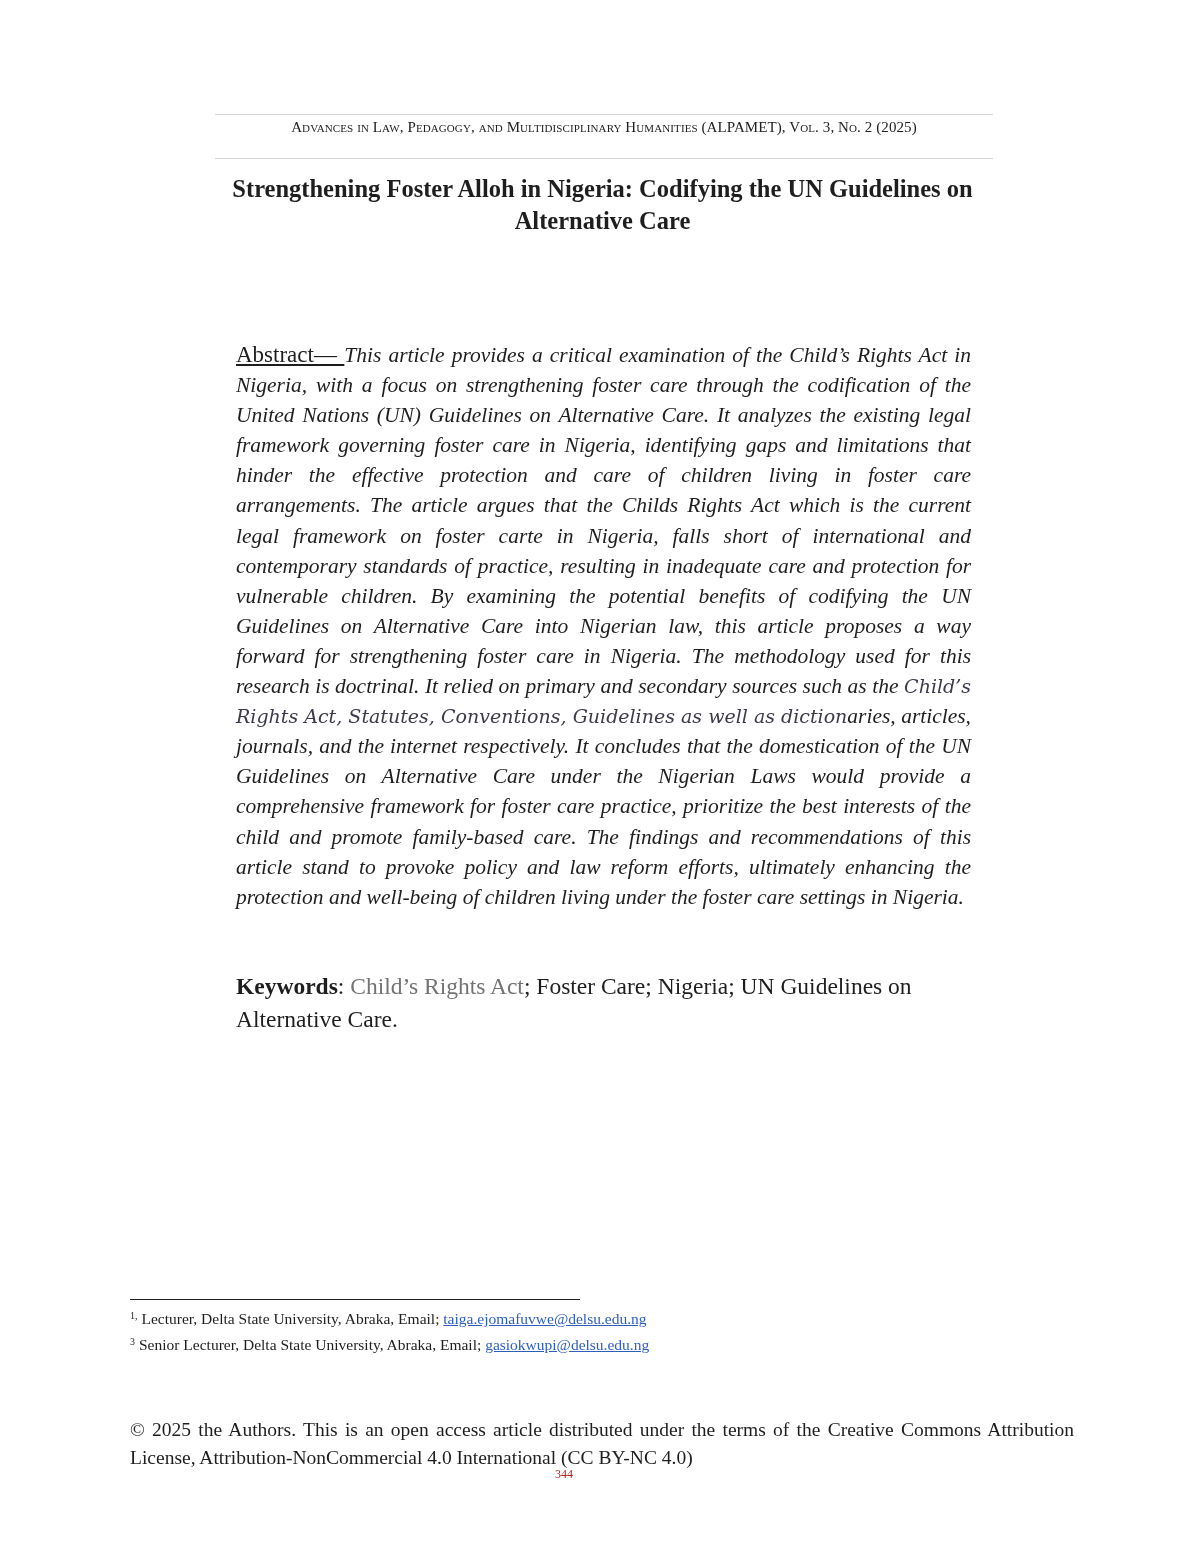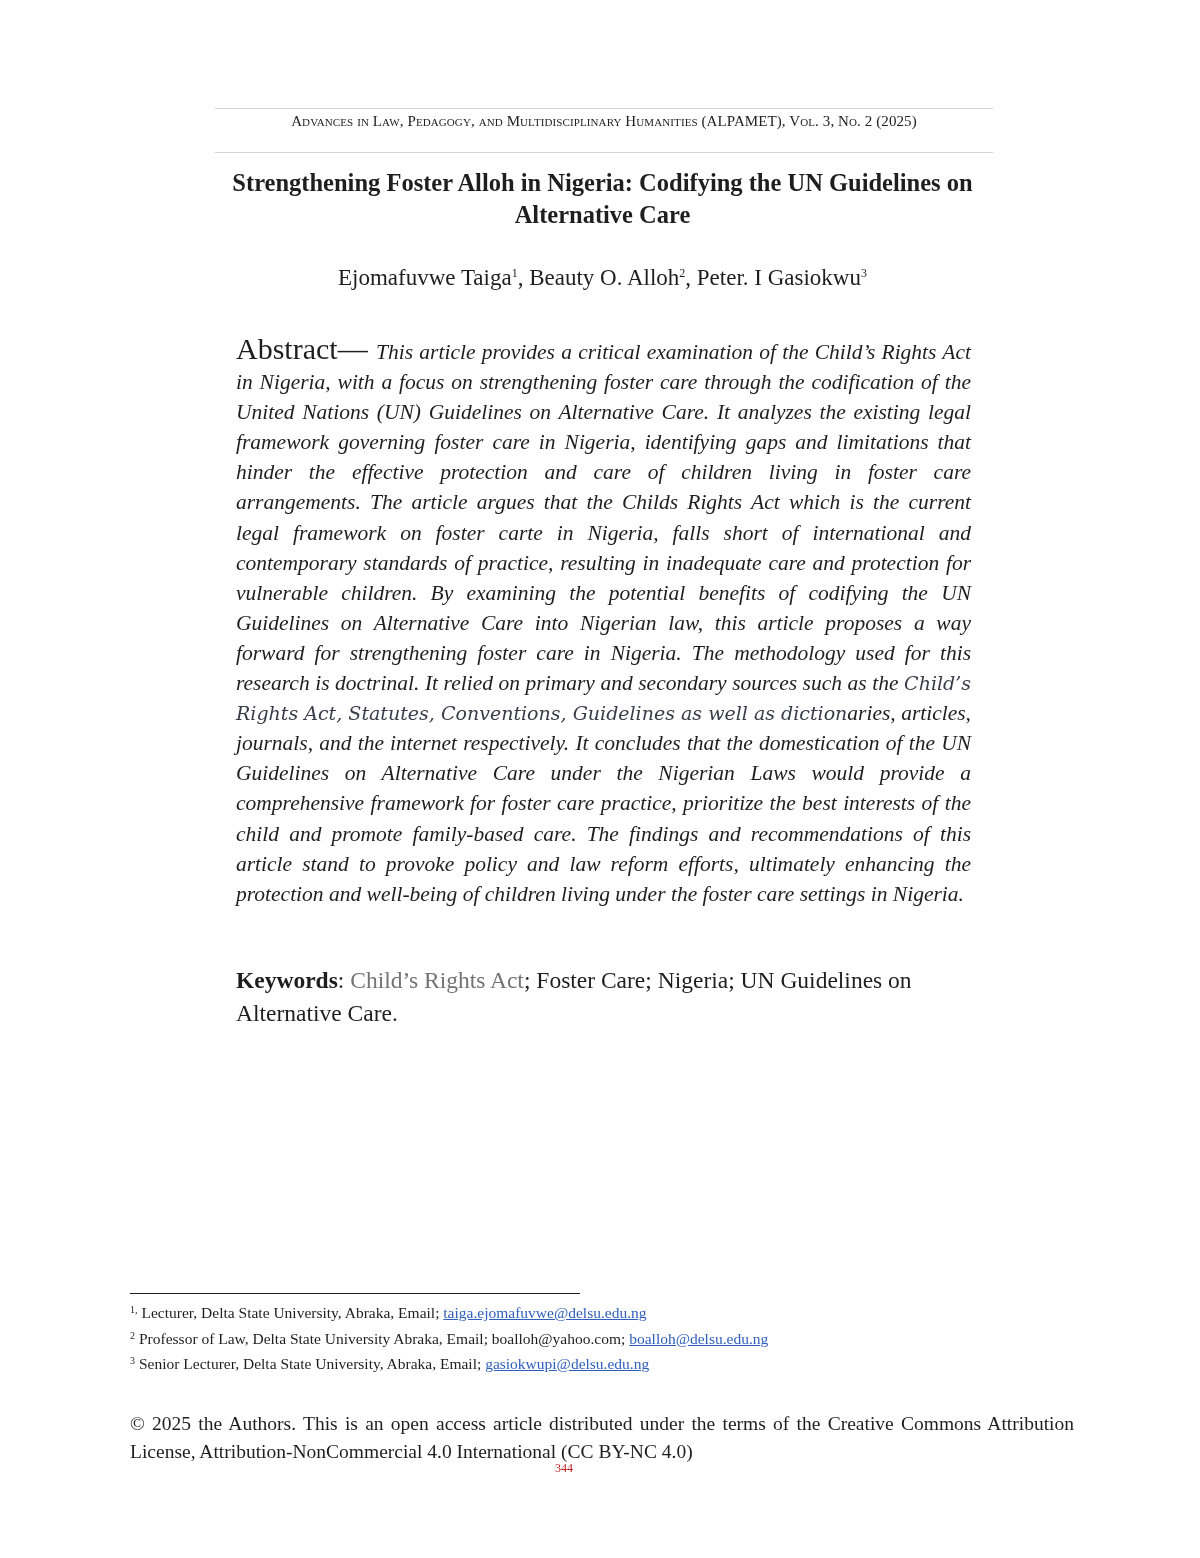--- a/index.html
+++ b/index.html
@@ -10,21 +10,21 @@
     body {
       width: 1200px;
       height: 1558px;
       position: relative;
       overflow: hidden;
       color: #1a1a1a;
       font-family: "Liberation Serif", "DejaVu Serif", serif;
     }
     .page {
       position: absolute;
-      left: 0; top: 0;
+      left: 0; top: 6px;
       width: 1200px;
       height: 1352px;
     }
     
     .header-rule {
       position: absolute;
       left: 215px;
       width: 778px;
       height: 0;
       border-top: 1.5px solid #d4d4d4;
@@ -73,21 +73,22 @@
       left: 236px;
       top: 334px;
       width: 735px;
       font-size: 21.5px;
       line-height: 30.1px;
       text-align: justify;
       color: #1e1e1e;
     }
     .abstract .abstract-label {
       font-style: normal;
-      font-size: 30px;
+      font-size: 23px;
+      text-decoration: underline;
     }
     .abstract .abstract-body {
       font-style: italic;
     }
     .abstract .abstract-soft {
       font-style: italic;
       color: #3b3b4a;
       font-family: "DejaVu Serif", serif;
       font-size: 19px;
     }
@@ -157,33 +158,29 @@
 <body>
 
 <div class="page">
 
   <div class="header-rule top"></div>
   <div class="running-header">Advances in Law, Pedagogy, and Multidisciplinary Humanities (ALPAMET), Vol. 3, No. 2 (2025)</div>
   <div class="header-rule bottom"></div>
 
   <h1 class="title" style="margin:0;">Strengthening Foster Alloh in Nigeria: Codifying the UN Guidelines on Alternative Care</h1>
 
-  <div class="authors">
-    <span><span>Ejomafuvwe Taiga</span><sup>1</sup><span>, </span></span><span><span>Beauty O. Alloh</span><sup>2</sup><span>, </span></span><span><span>Peter. I Gasiokwu</span><sup>3</sup><span></span></span>
-  </div>
 
   <div class="abstract"><span class="abstract-label">Abstract— </span><span class="abstract-body">This article provides a critical examination of the Child’s Rights Act in Nigeria, with a focus on strengthening foster care through the codification of the United Nations (UN) Guidelines on Alternative Care. It analyzes the existing legal framework governing foster care in Nigeria, identifying gaps and limitations that hinder the effective protection and care of children living in foster care arrangements. The article argues that the Childs Rights Act which is the current legal framework on foster carte in Nigeria, falls short of international and contemporary standards of practice, resulting in inadequate care and protection for vulnerable children. By examining the potential benefits of codifying the UN Guidelines on Alternative Care into Nigerian law, this article proposes a way forward for strengthening foster care in Nigeria. The methodology used for this research is doctrinal. It relied on primary and secondary sources such as the </span><span class="abstract-soft">Child’s Rights Act, Statutes, Conventions, Guidelines as well as diction</span><span class="abstract-body">aries, articles, journals, and the internet respectively. It concludes that the domestication of the UN Guidelines on Alternative Care under the Nigerian Laws would provide a comprehensive framework for foster care practice, prioritize the best interests of the child and promote family-based care. The findings and recommendations of this article stand to provoke policy and law reform efforts, ultimately enhancing the protection and well-being of children living under the foster care settings in Nigeria.</span></div>
 
   <div class="keywords"><b>Keywords</b><span>: </span><span class="kw-soft">Child’s Rights Act</span><span>; Foster Care; Nigeria; UN Guidelines on Alternative Care.</span></div>
 
   <div class="fn-rule"></div>
 
   <div class="footnotes">
     <div class="footnote"><sup>1,</sup><span>Lecturer, Delta State University, Abraka, Email; </span><a href="#">taiga.ejomafuvwe@delsu.edu.ng</a></div>
-    <div class="footnote"><sup>2</sup><span>Professor of Law, Delta State University Abraka, Email; </span><span>boalloh@yahoo.com; </span><a href="#">boalloh@delsu.edu.ng</a></div>
     <div class="footnote"><sup>3</sup><span>Senior Lecturer, Delta State University, Abraka, Email; </span><a href="#">gasiokwupi@delsu.edu.ng</a></div>
   </div>
 
   <div class="license">© 2025 the Authors. This is an open access article distributed under the terms of the Creative Commons Attribution License, Attribution-NonCommercial 4.0 International (CC BY-NC 4.0)</div>
 
   <div class="page-number">344</div>
 
 </div>
 
 </body></html>

